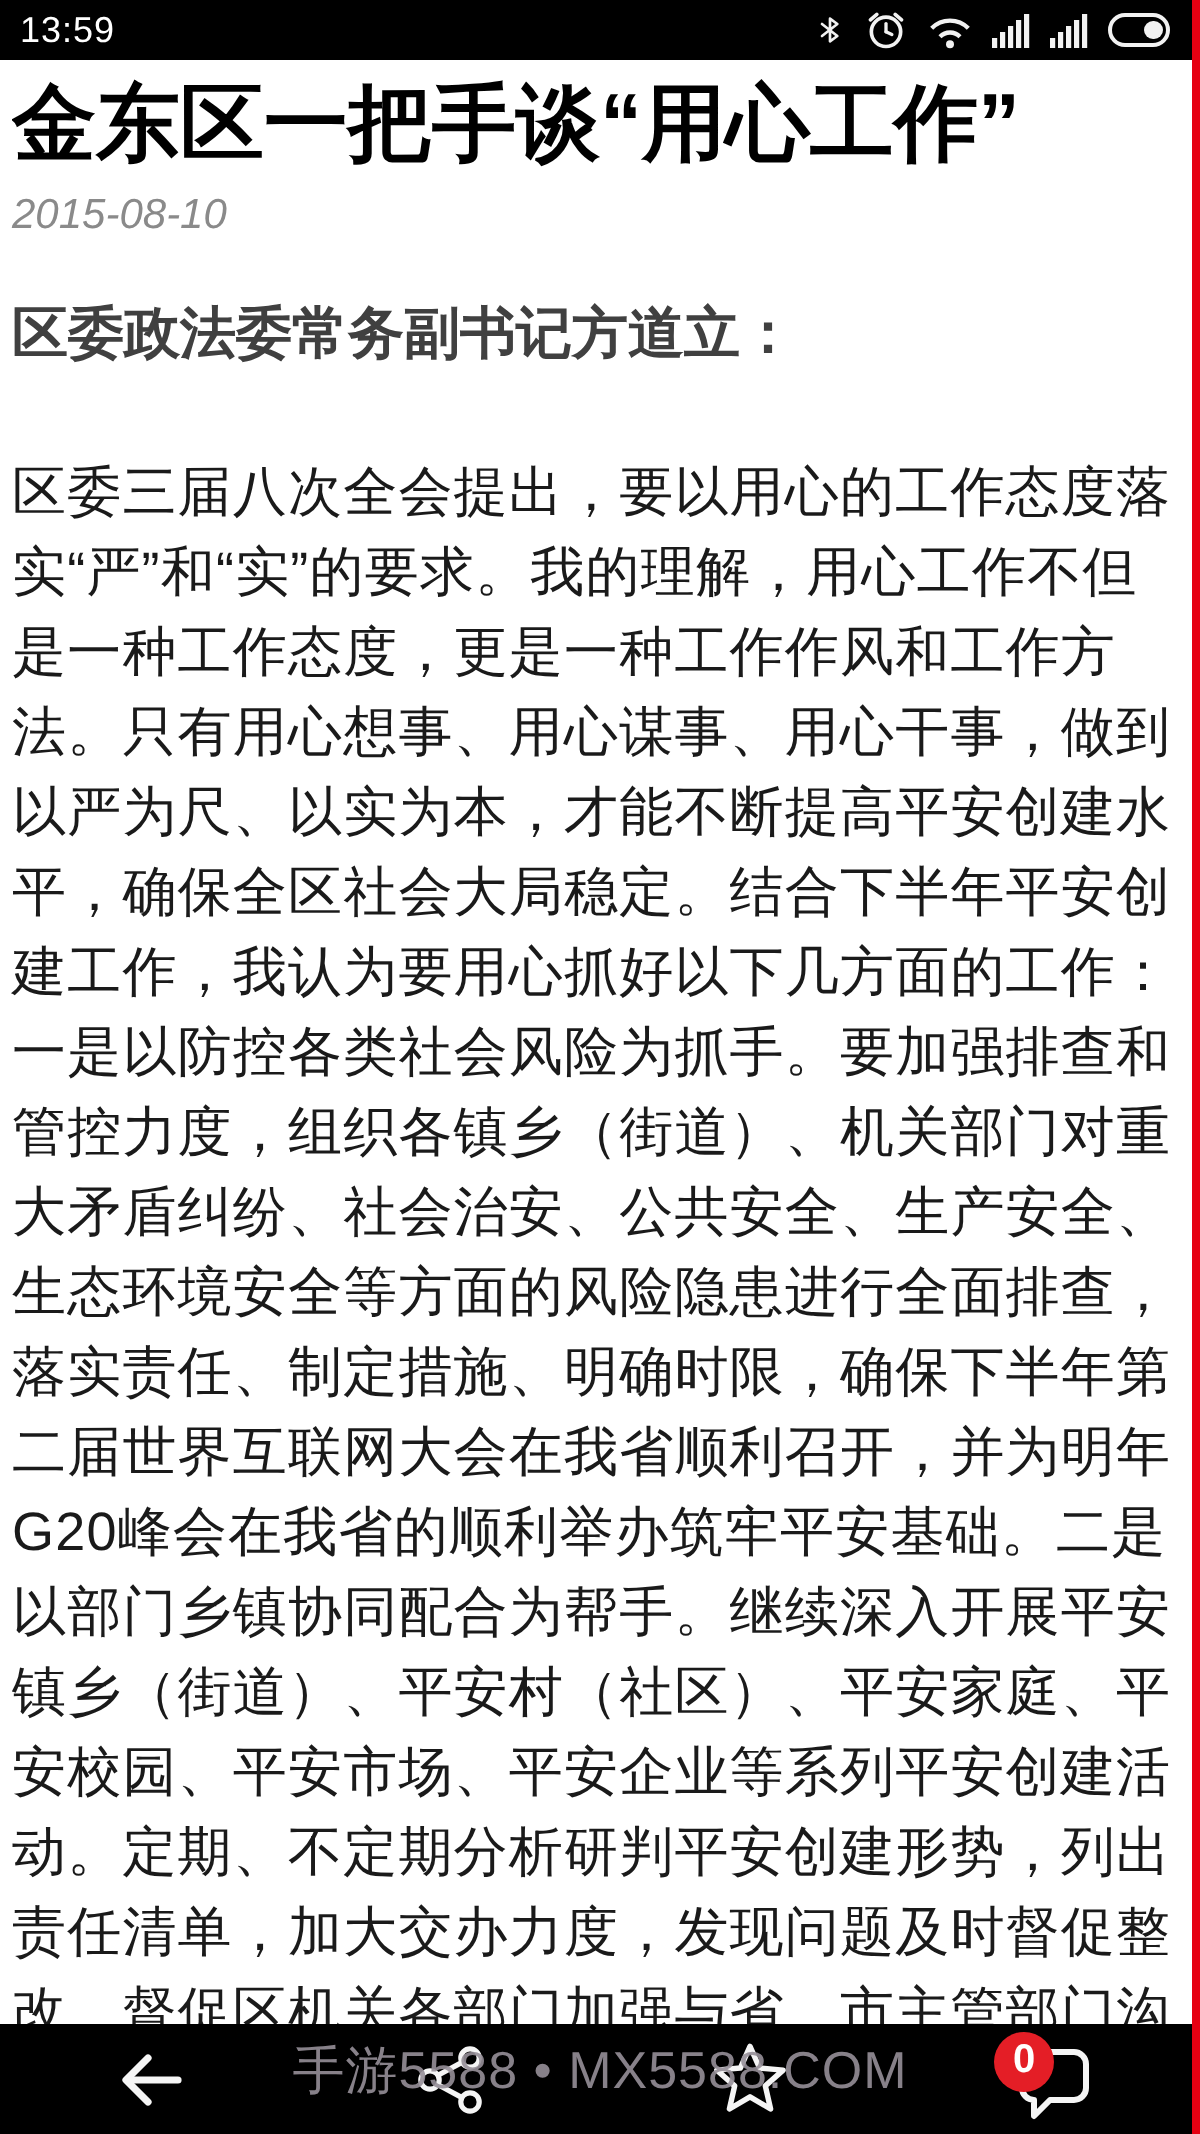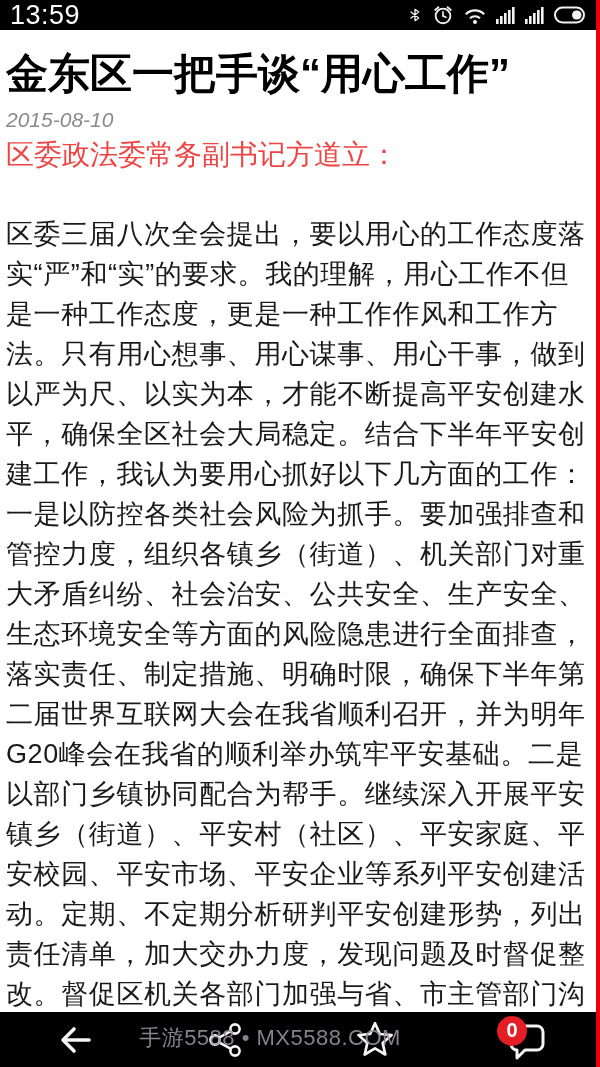--- a/index.html
+++ b/index.html
@@ -8,54 +8,54 @@
     position:relative; width:600px; height:1067px; margin:0 auto;
     background:#ffffff; overflow:hidden;
     font-family:"Liberation Sans","DejaVu Sans",sans-serif;
   }
   
   .status-bar {
     position:absolute; top:0; left:0; width:600px; height:30px;
     background:#000; color:#fff; display:flex; align-items:center;
     justify-content:space-between; padding:0 14px 0 10px; z-index:5;
   }
-  .status-time { font-size:27px; color:#fff; letter-spacing:0.5px; }
+  .status-time { font-size:18px; color:#fff; letter-spacing:0.5px; }
   .status-icons { display:flex; align-items:center; gap:9px; }
   .status-icons svg { display:block; }
   
   .content {
     position:absolute; top:30px; left:0; right:0; bottom:0;
-    overflow:hidden; padding:16px 10px 0 6px; background:#fff;
+    overflow:hidden; padding:4px 10px 0 6px; background:#fff;
   }
   .article-title {
     font-size:42px; line-height:52px; font-weight:bold; color:#000;
     margin-top:2px; white-space:nowrap; overflow:hidden;
   }
   .article-date { font-size:21px; color:#8a8a8a; margin-top:8px;font-style:italic; }
-  .article-subheading { font-size:28px; font-weight:normal; color:#ef4444; margin-top:4px; }
+  .article-subheading { font-size:28px; font-weight:bold; color:#404040; margin-top:28px; }
   .article-body {
     margin-top:40px; font-size:27px; line-height:40px; color:#1a1a1a;
     letter-spacing:0.6px; word-break:break-all; text-align:left;
   }
   
   .bottom-bar {
     position:absolute; left:0; bottom:0; width:600px; height:55px;
     background:#000; display:flex; align-items:center;
     justify-content:space-around; z-index:10;
   }
   .bar-btn { position:relative; width:60px; height:48px; display:flex;
     align-items:center; justify-content:center; background:none; border:none; }
   .badge {
     position:absolute; left:2px; top:0px; width:30px; height:30px;
     border-radius:50%; color:#fff; font-size:20px; font-weight:bold;
     display:flex; align-items:center; justify-content:center; z-index:2;
   }
   .watermark {
-    position:absolute; left:0; bottom:14px; width:540px; text-align:center;
-    font-size:22px; color:rgba(150,143,152,0.9); z-index:20; pointer-events:none;
+    position:absolute; left:0; bottom:14px; width:600px; text-align:center;
+    font-size:26px; color:rgba(150,143,152,0.9); z-index:20; pointer-events:none;
     letter-spacing:0.5px;
   }
   
   .edge-strip { position:absolute; top:0; right:0; width:4px; height:1067px; z-index:30; }
 </style>
 </head>
 <body>
 
 <div class="screen">
 

